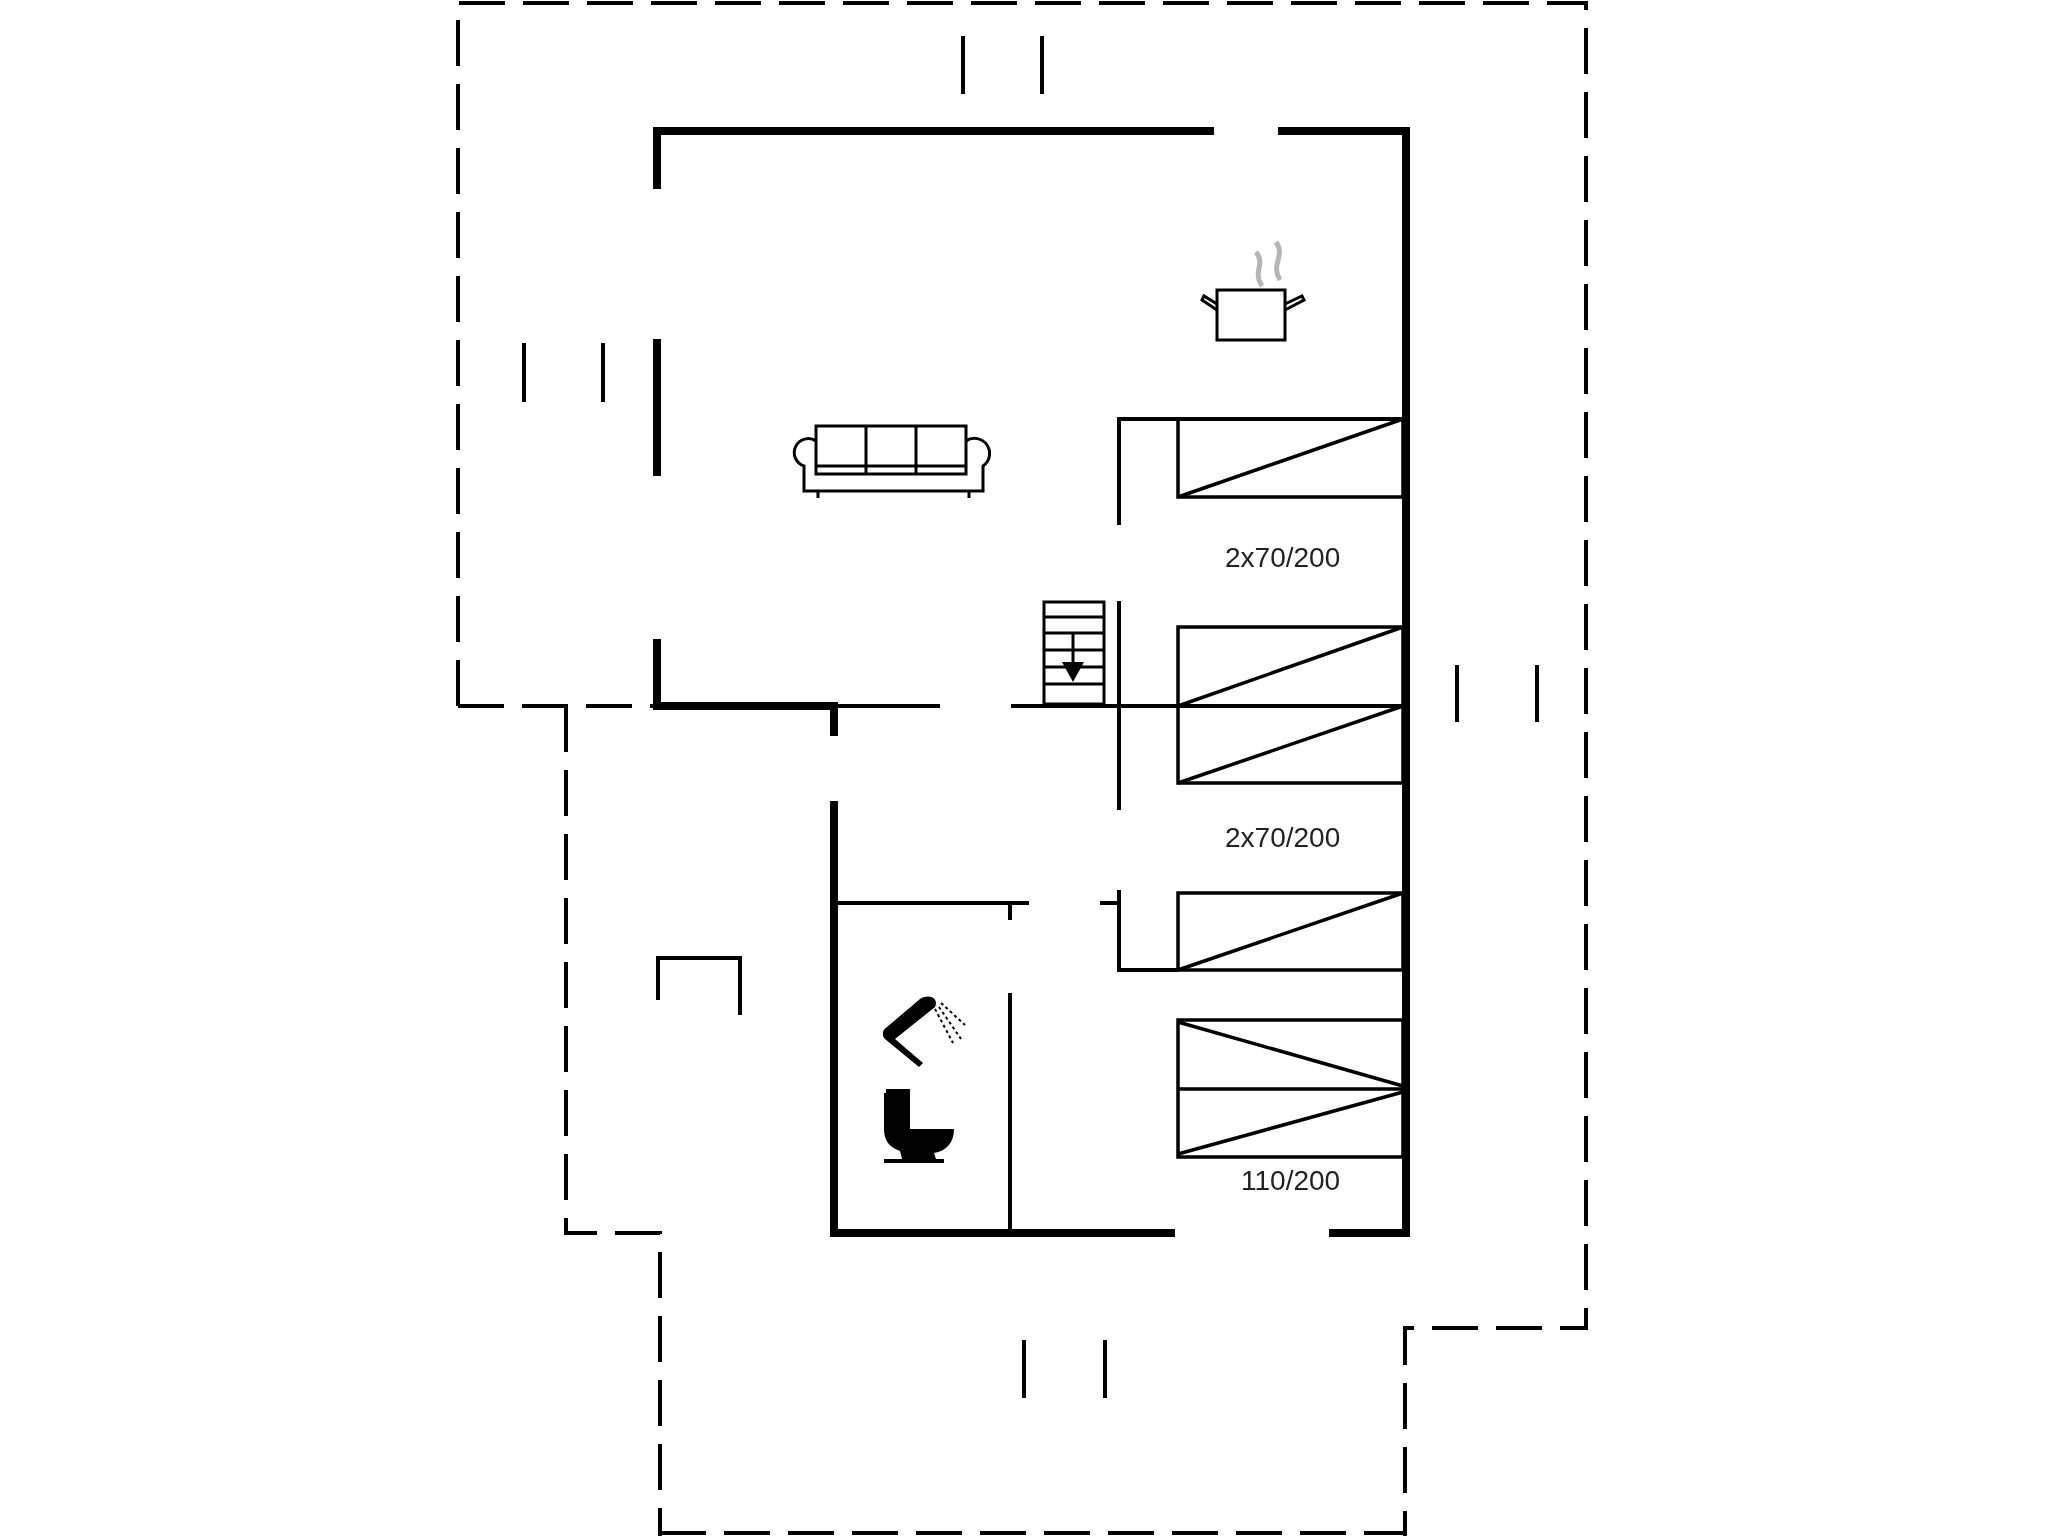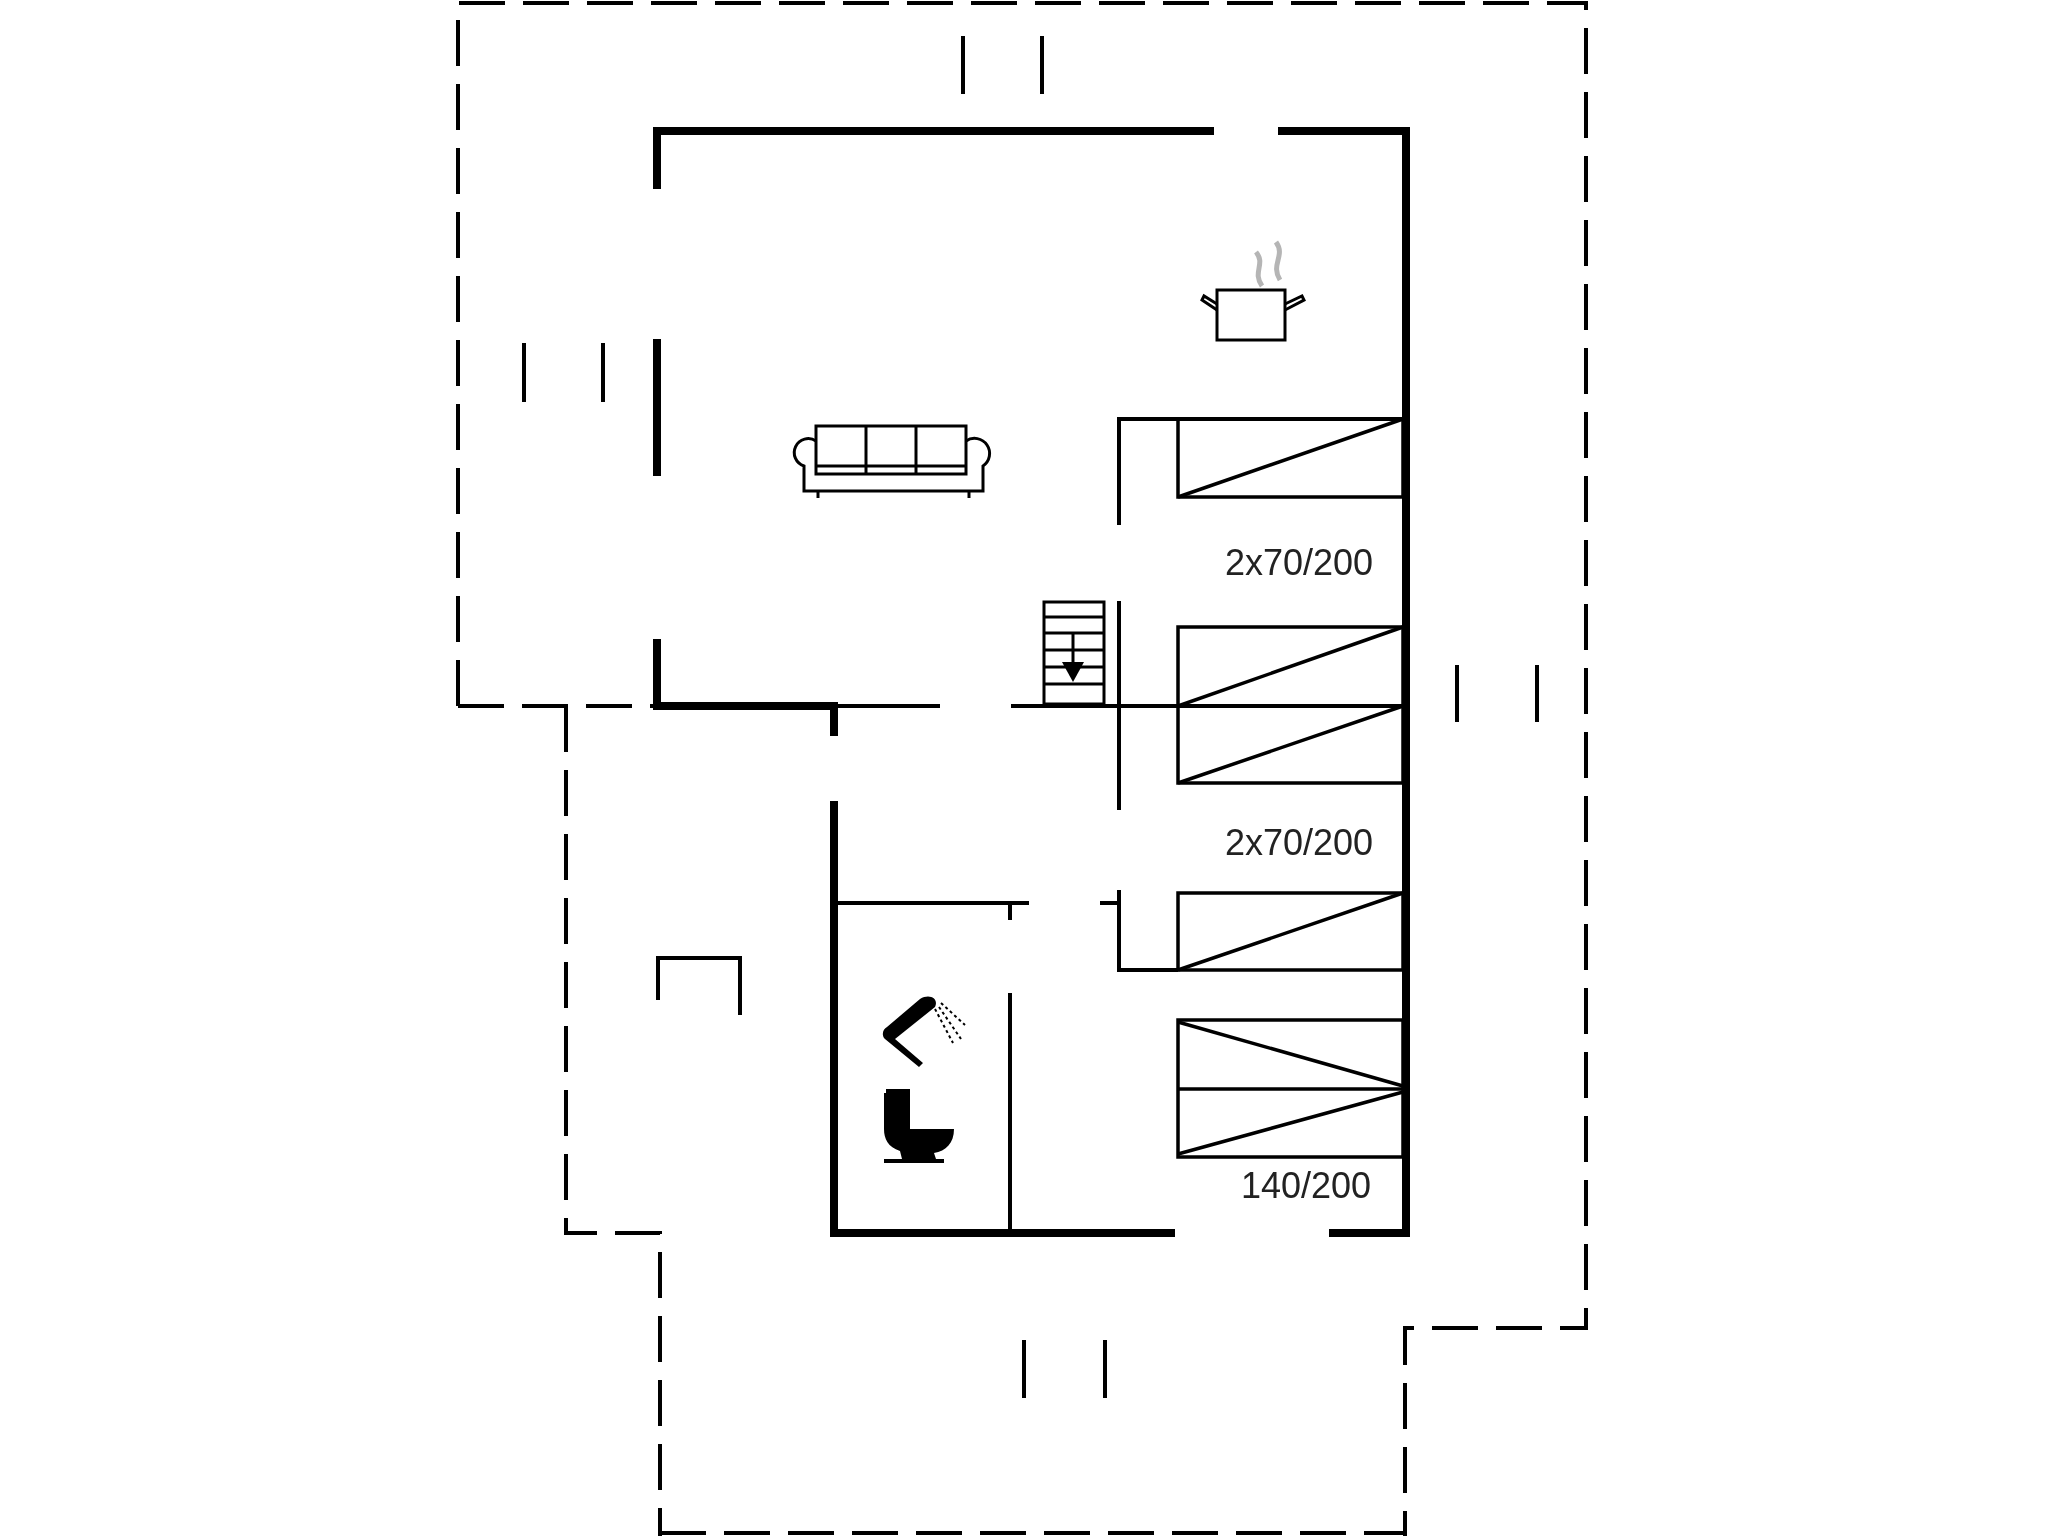--- a/index.html
+++ b/index.html
@@ -4,21 +4,21 @@
 <style>
   html, body { margin: 0; padding: 0; background: #ffffff; }
   body { width: 2048px; height: 1536px; overflow: hidden; position: relative; font-family: "Liberation Sans", sans-serif; }
   #plan { position: absolute; left: 0; top: 0; width: 2048px; height: 1536px; }
   .dash { stroke: #000; stroke-width: 4; fill: none; stroke-dasharray: 46 18; }
   .wall { stroke: #000; stroke-width: 8; fill: none; stroke-linecap: square; }
   .iwall { stroke: #000; stroke-width: 4; fill: none; }
   .thin { stroke: #000; stroke-width: 3; fill: none; }
   .win { stroke: #000; stroke-width: 4; }
   .bed { stroke: #000; stroke-width: 3.5; fill: none; }
-  .label { position: absolute; font-size: 36px; color: #222; white-space: nowrap; }
+  .label { position: absolute; font-size: 28px; color: #222; white-space: nowrap; }
 </style>
 </head>
 <body>
 
 <svg id="plan" viewBox="0 0 2048 1536" xmlns="http://www.w3.org/2000/svg">
 
   <g>
     <polyline class="dash" points="458,706 458,3 1586,3 1586,1328 1405,1328 1405,1536"></polyline>
     <line class="dash" x1="458" y1="706" x2="660" y2="706"></line>
     <polyline class="dash" points="566,706 566,1233 660,1233 660,1536"></polyline>
@@ -119,13 +119,13 @@
 
   <g transform="translate(884,1085)">
     <rect x="2" y="4" width="24" height="6" fill="#000"></rect>
     <path d="M0,8 L26,8 L26,44 L70,44 C70,58 62,66 50,68 L52,74 L18,74 L16,66 C4,62 0,54 0,44 Z" fill="#000"></path>
     <rect x="0" y="74" width="60" height="4" fill="#000"></rect>
   </g>
 </svg>
 
 <div class="label" style="left:1225px; top:542px;">2x70/200</div>
 <div class="label" style="left:1225px; top:822px;">2x70/200</div>
-<div class="label" style="left:1241px; top:1165px;">140/200</div>
+<div class="label" style="left:1241px; top:1165px;">110/200</div>
 
 </body></html>

